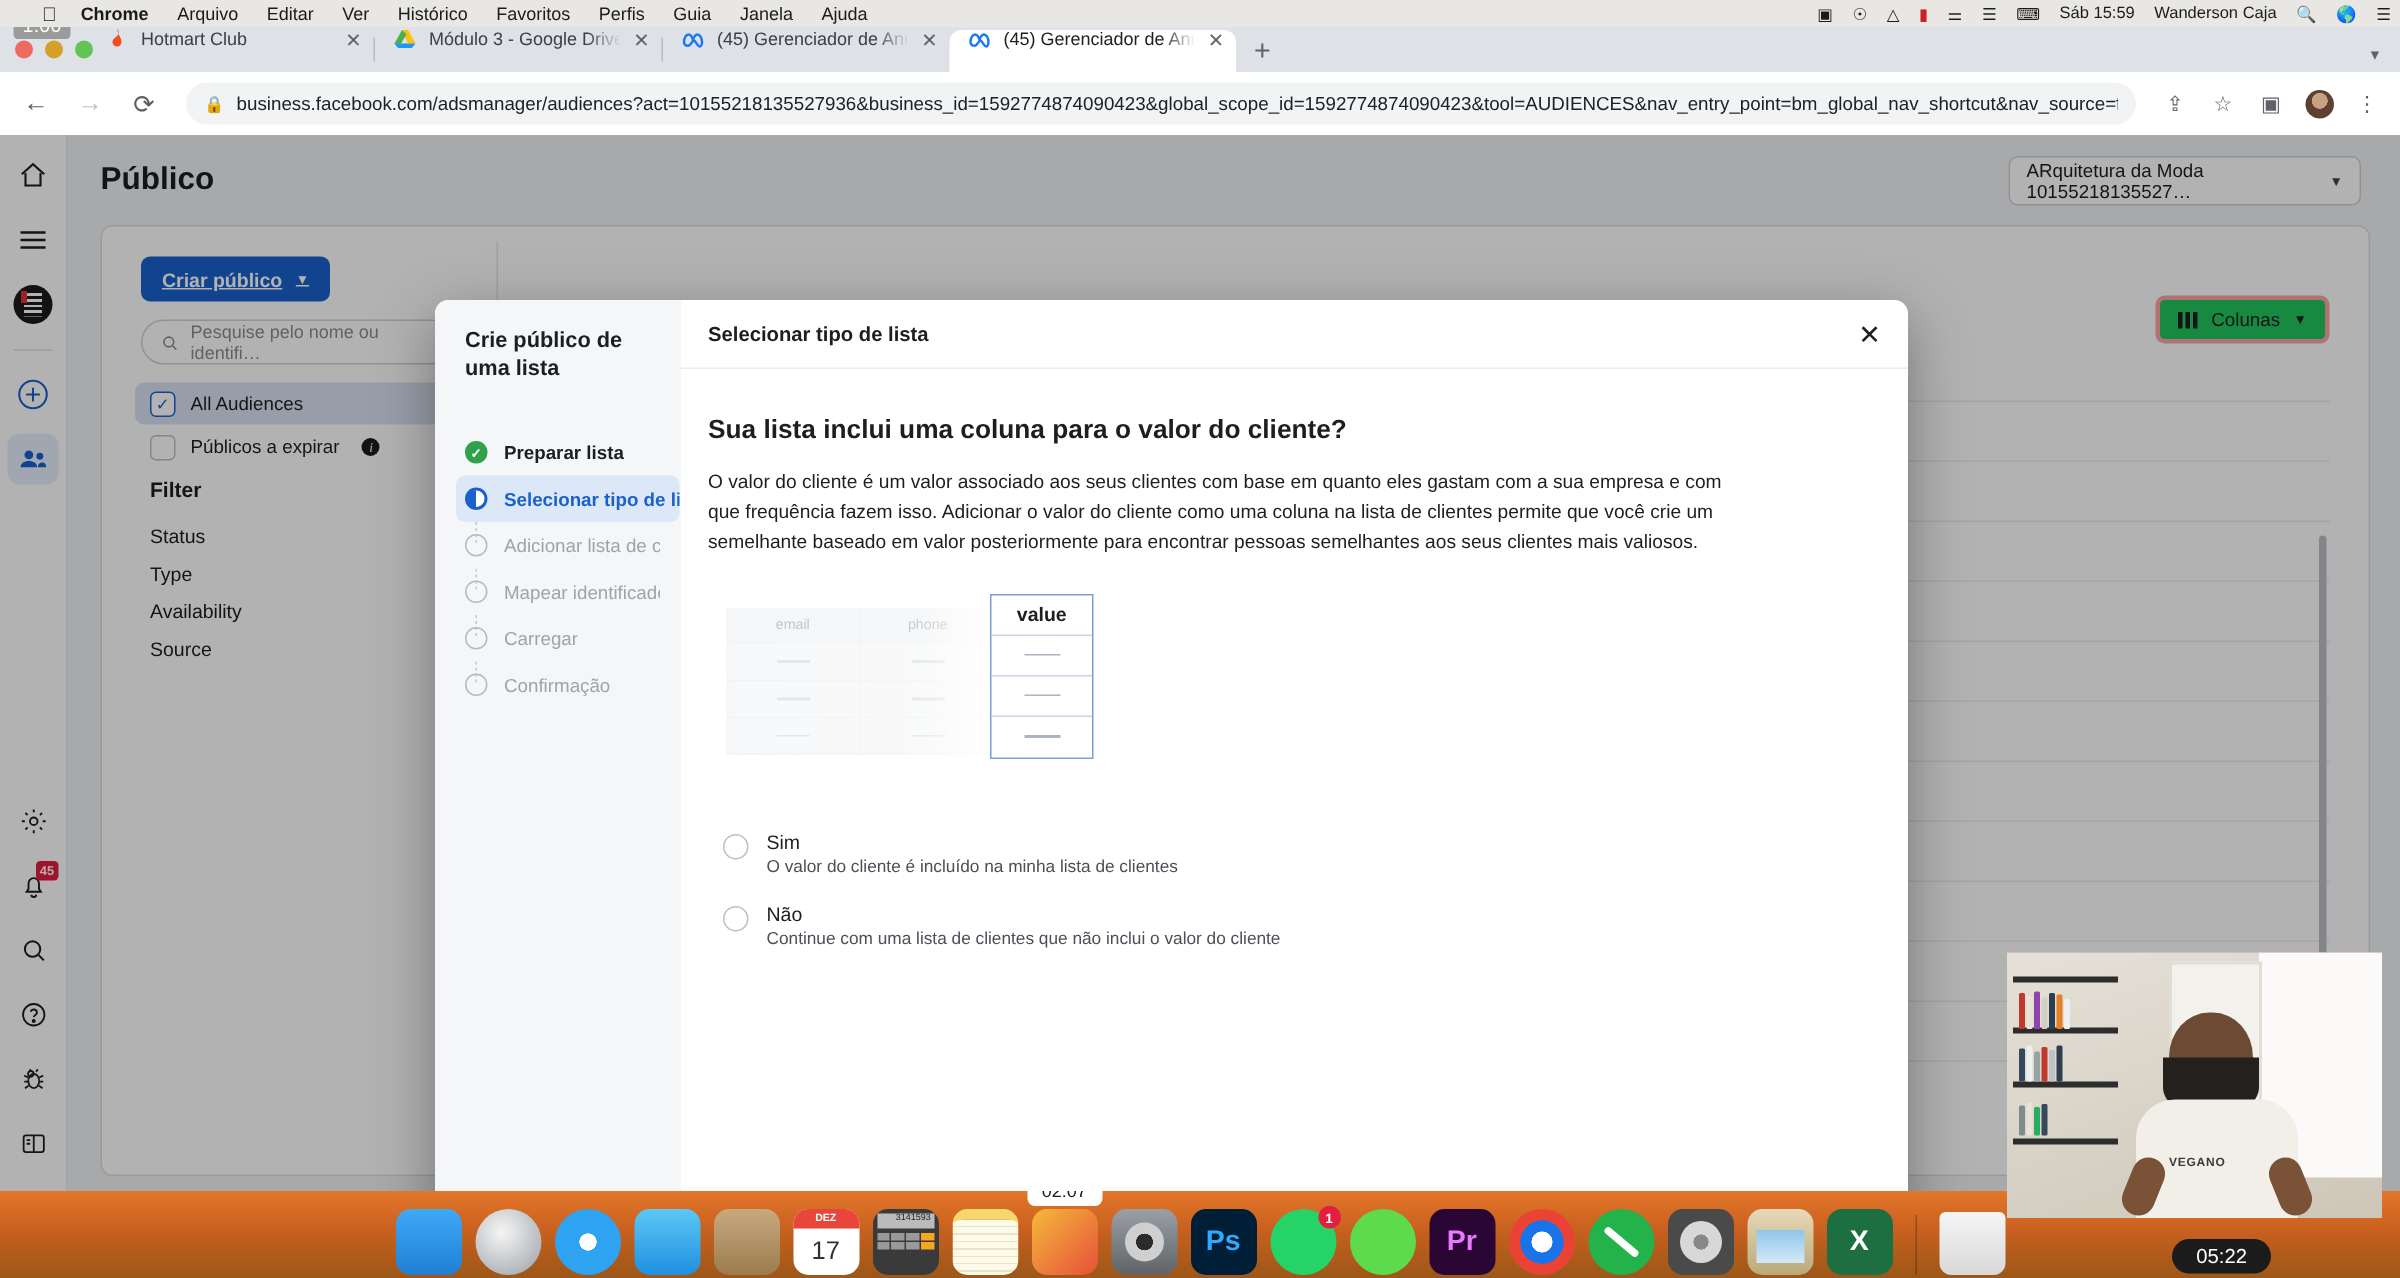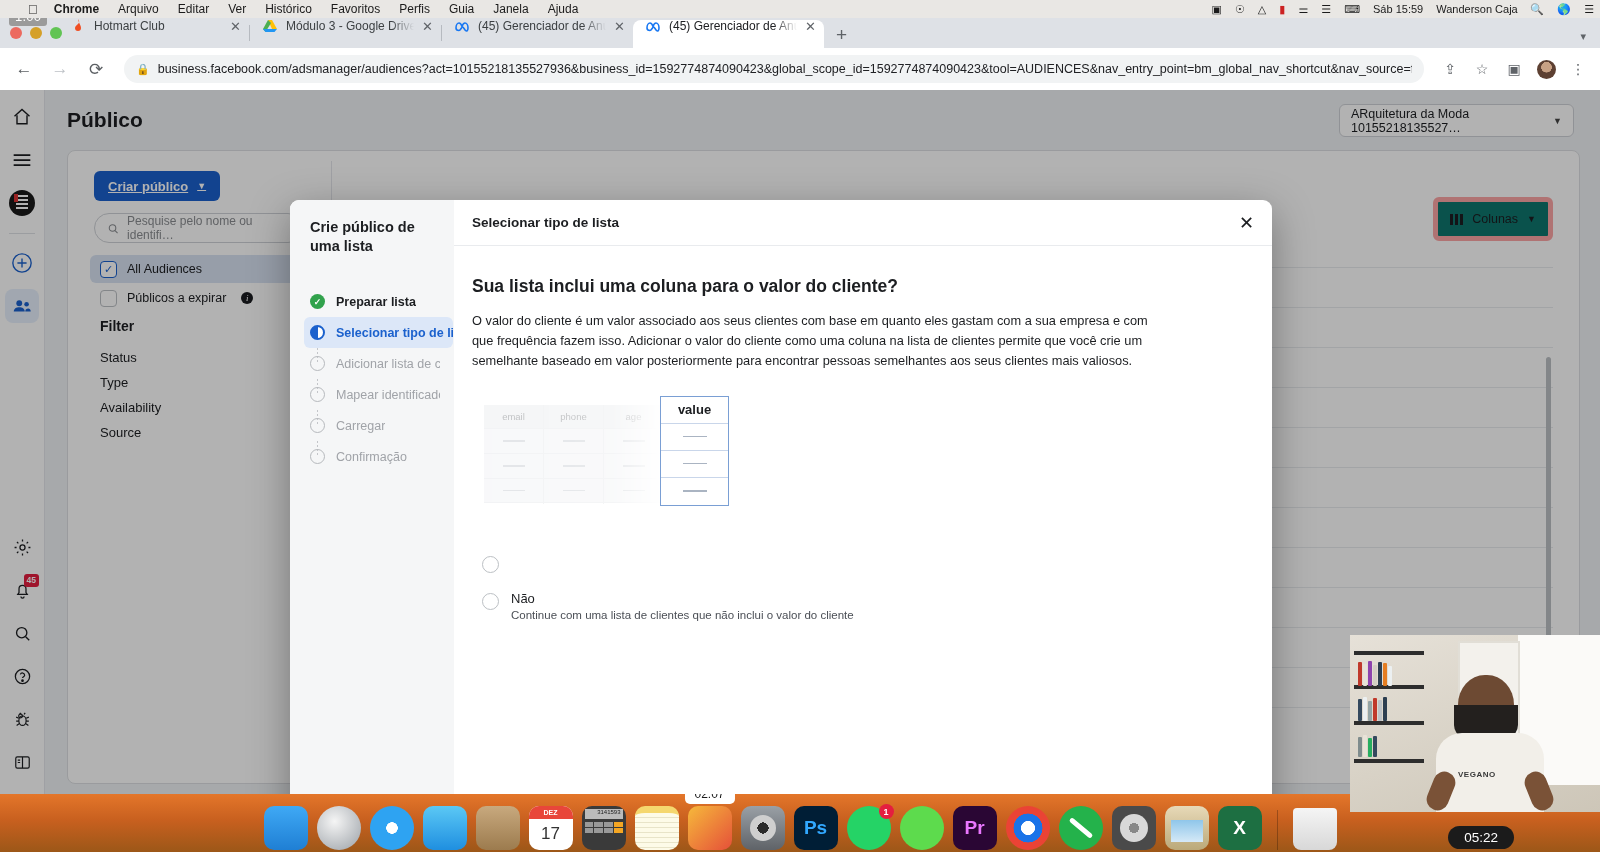--- a/index.html
+++ b/index.html
@@ -143,22 +143,22 @@
   .filter-head { position: absolute; left: 32px; top: 167px; font-size: 14px; font-weight: bold; color: #1c1e21; }
   .filter-row {
     position: absolute; left: 32px; width: 208px; height: 25px;
     display: flex; align-items: center; justify-content: space-between;
     font-size: 13px; color: #1c1e21;
   }
   .filter-row .chev { font-size: 10px; color: #606770; }
   .vdivider { position: absolute; left: 263px; top: 10px; bottom: 10px; width: 1px; background: #e4e6eb; }
 
   .cols-btn {
-    position: absolute; right: 26px; top: 46px; height: 44px; padding: 0 12px;
-    border: 5px solid #fca5a5; border-radius: 6px; background: #0f766e;
+    position: absolute; right: 26px; top: 46px; height: 32px; padding: 0 12px;
+    border: 3px solid #fca5a5; border-radius: 6px; background: #22c55e;
     display: flex; align-items: center; gap: 9px; font-size: 12.5px; color: #1c1e21;
   }
   .bars-ico { display: flex; gap: 2px; }
   .bars-ico i { display: block; width: 3px; height: 11px; background: #1c1e21; }
   .tbl { position: absolute; left: 280px; right: 26px; top: 86px; bottom: 0; }
   .tbl-head { display: flex; height: 30px; align-items: center; font-size: 12.5px; font-weight: bold; color: #1c1e21; }
   .th-sort { width: 160px; color: #1b61cd; display: flex; align-items: center; gap: 8px; justify-content: flex-end; }
   .th-sort .caret { font-size: 8px; }
   .th-share { width: 200px; padding-left: 56px; }
   .tr { display: flex; height: 40px; align-items: center; border-top: 1px solid #e9ebee;
@@ -217,21 +217,21 @@
   .vline { width: 24px; height: 1.5px; background: #aab4c2; }
 
   .radios { margin: 46px 0 0 10px; }
   .radio-row { display: flex; gap: 12px; margin-bottom: 18px; align-items: flex-start; }
   .radio { width: 17px; height: 17px; border: 1.5px solid #bcc0c4; border-radius: 50%; flex: 0 0 17px; margin-top: 2px; }
   .radio-main { font-size: 13px; color: #1c1e21; margin-bottom: 3px; }
   .radio-sub { font-size: 11.5px; color: #4b4f56; }
 
   
   .webcam {
-    position: absolute; right: 0px; top: 635px; width: 250px; height: 177px;
+    position: absolute; right: 12px; top: 635px; width: 250px; height: 177px;
     z-index: 60; overflow: hidden; background: #f9a8d4;
   }
   .wc-wall { position: absolute; inset: 0; background: linear-gradient(160deg,#e6e1d8 0%, #d8d2c6 55%, #cdc6b8 100%); }
   .wc-door { position: absolute; left: 108px; top: 6px; width: 62px; height: 120px; background: #f3f1ec; border: 2px solid #e1ded6; }
   .wc-doorframe { position: absolute; left: 168px; top: 0; width: 82px; height: 150px; background: #fbfaf8; }
   .wc-shelf { position: absolute; left: 4px; top: 16px; width: 70px; height: 115px; }
   .wc-shelf i { position: absolute; left: 0; width: 70px; height: 4px; background: #2d2d2d; }
   .wc-books { position: absolute; display: flex; gap: 1px; align-items: flex-end; }
   .wc-books b { display: block; width: 4px; border-radius: 1px; }
   .wc-person { position: absolute; left: 78px; top: 40px; width: 124px; height: 140px; }
@@ -640,50 +640,42 @@
                   <div class="fcell">
                       <span class="fline"></span>
                     </div>
                   <div class="fcell">
                       <span class="fline"></span>
                     </div>
                   <div class="fcell">
                       <span class="fline"></span>
                     </div>
                 </div>
-                <div class="fcol">
-                  <div class="fcell h">age</div>
-                  <div class="fcell">
-                      <span class="fline"></span>
-                    </div>
-                  <div class="fcell">
-                      <span class="fline"></span>
-                    </div>
-                  <div class="fcell">
-                      <span class="fline"></span>
-                    </div>
-                </div>
               </div>
               <div class="vcol">
                 <div class="vcell h">value</div>
                 <div class="vcell">
                     <span class="vline"></span>
                   </div>
                 <div class="vcell">
                     <span class="vline"></span>
                   </div>
                 <div class="vcell">
                     <span class="vline"></span>
                   </div>
               </div>
             </div>
 
             <div class="radios">
               <div class="radio-row">
                 <span class="radio"></span>
+                <span>
+                  <div class="radio-main">Sim</div>
+                  <div class="radio-sub">O valor do cliente é incluído na minha lista de clientes</div>
+                </span>
               </div>
               <div class="radio-row">
                 <span class="radio"></span>
                 <span>
                   <div class="radio-main">Não</div>
                   <div class="radio-sub">Continue com uma lista de clientes que não inclui o valor do cliente</div>
                 </span>
               </div>
             </div>
           </div>

